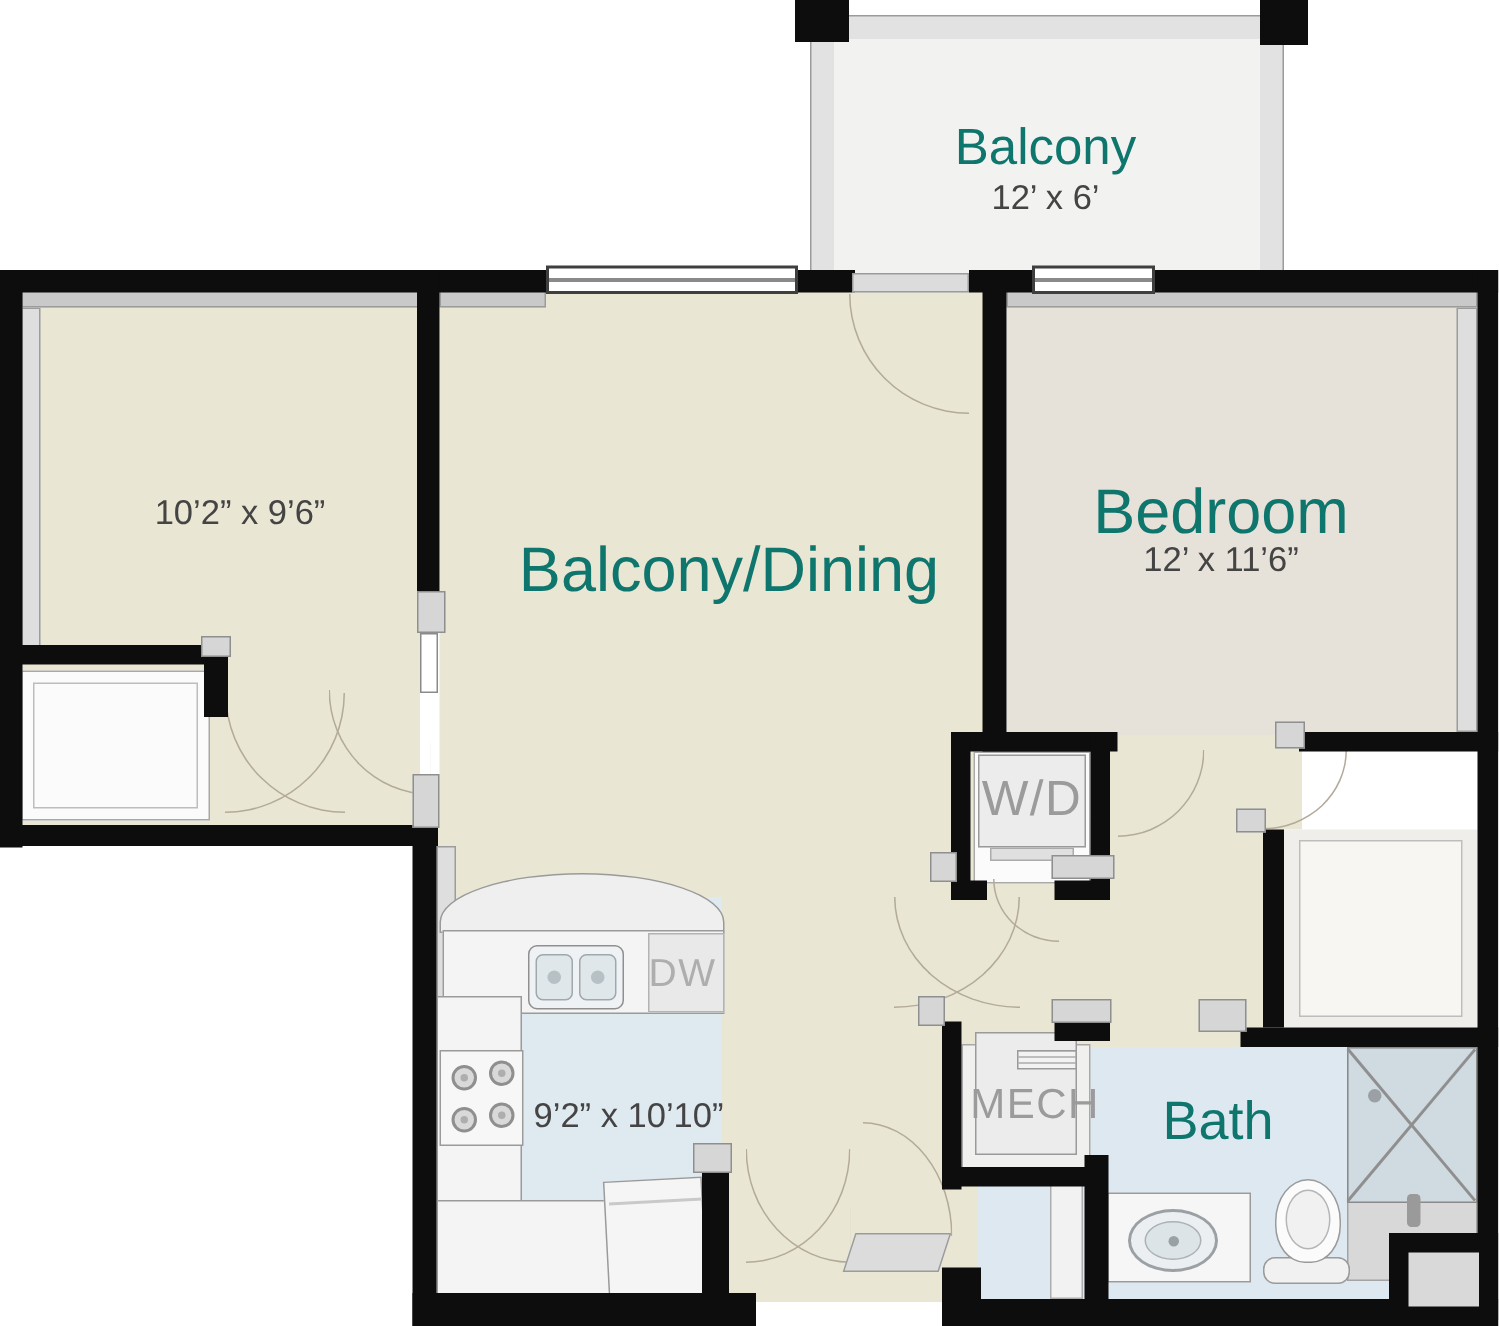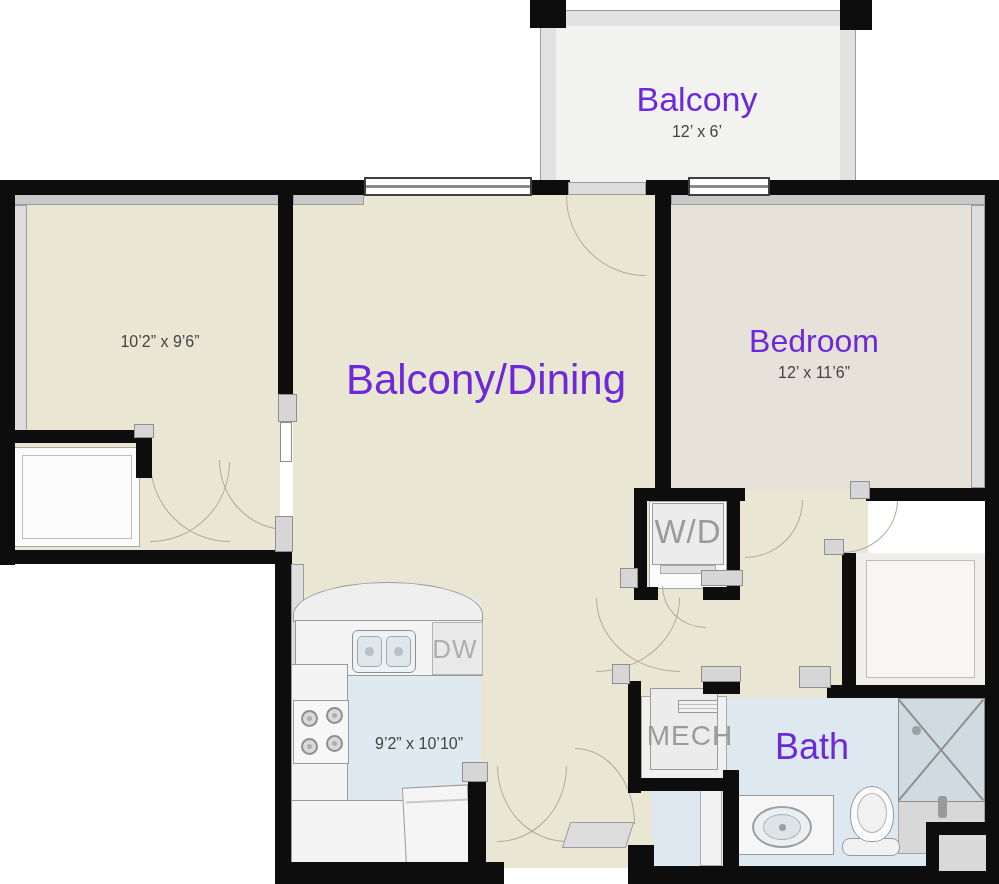--- a/index.html
+++ b/index.html
@@ -14,23 +14,23 @@
   .closet{background:#fbfbfb;border:1.5px solid #a8a8a8;z-index:12;}
   .inner{border:1px solid #bdbdbd;background:transparent;z-index:13;}
   .fixture{background:#f4f4f4;border:1.5px solid #9a9a9a;z-index:20;}
   .window{z-index:50;border:2px solid #3f3f3f;
         background:linear-gradient(#ffffff 42%,#8a8a8a 42%,#8a8a8a 58%,#ffffff 58%);}
   .sill{background:#dcdcdc;border:1px solid #9b9b9b;z-index:46;}
   .arc{z-index:30;}
   .arc.bl{border-left:1.5px solid #b3aa99;border-bottom:1.5px solid #b3aa99;border-bottom-left-radius:100% 100%;}
   .arc.br{border-right:1.5px solid #b3aa99;border-bottom:1.5px solid #b3aa99;border-bottom-right-radius:100% 100%;}
   .arc.tr{border-right:1.5px solid #b3aa99;border-top:1.5px solid #b3aa99;border-top-right-radius:100% 100%;}
-  .lbl{position:absolute;transform:translate(-50%,-50%);color:#6d28d9;white-space:nowrap;
+  .lbl{position:absolute;transform:translate(-50%,-50%);color:#0f766e;white-space:nowrap;
        text-align:center;z-index:60;}
-  .lbl.dim{color:#444444;font-size:16px;}
+  .lbl.dim{color:#444444;font-size:23px;}
   .lbl.gray{color:#9b9b9b;letter-spacing:1px;}
   .circle{border-radius:50%;}
   .burner{position:absolute;width:17px;height:17px;border-radius:50%;border:2px solid #8f8f8f;
           background:#d9d9d9;box-sizing:border-box;z-index:22;}
   .burner::after{content:"";position:absolute;left:4px;top:4px;width:5px;height:5px;border-radius:50%;background:#aeaeae;}
   .glassline{position:absolute;background:#8f8f8f;z-index:26;}
 </style>
 </head>
 <body>
 
@@ -166,21 +166,21 @@
   <div class="abs circle" style="left:912px;top:726px;width:9px;height:9px;background:#9aa0a4;z-index:26;"></div>
   <div class="abs" style="left:938px;top:796px;width:9px;height:22px;background:#9a9a9a;border-radius:3px;z-index:26;"></div>
 
   <div class="lbl" style="left:697px;top:99px;font-size:34px;">Balcony</div>
   <div class="lbl dim" style="left:697px;top:132px;">12’ x 6’</div>
 
   <div class="lbl dim" style="left:160px;top:342px;">10’2” x 9’6”</div>
 
   <div class="lbl" style="left:486px;top:380px;font-size:42px;">Balcony/Dining</div>
 
-  <div class="lbl" style="left:814px;top:341px;font-size:32px;">Bedroom</div>
+  <div class="lbl" style="left:814px;top:341px;font-size:42px;">Bedroom</div>
   <div class="lbl dim" style="left:814px;top:373px;">12’ x 11’6”</div>
 
   <div class="lbl dim" style="left:419px;top:744px;">9’2” x 10’10”</div>
 
   <div class="lbl" style="left:812px;top:747px;font-size:36px;">Bath</div>
 
   <div class="lbl gray" style="left:688px;top:532px;font-size:33px;">W/D</div>
   <div class="lbl gray" style="left:690px;top:736px;font-size:28px;">MECH</div>
   <div class="lbl gray" style="left:455px;top:649px;font-size:26px;color:#aeaeae;">DW</div>
 

